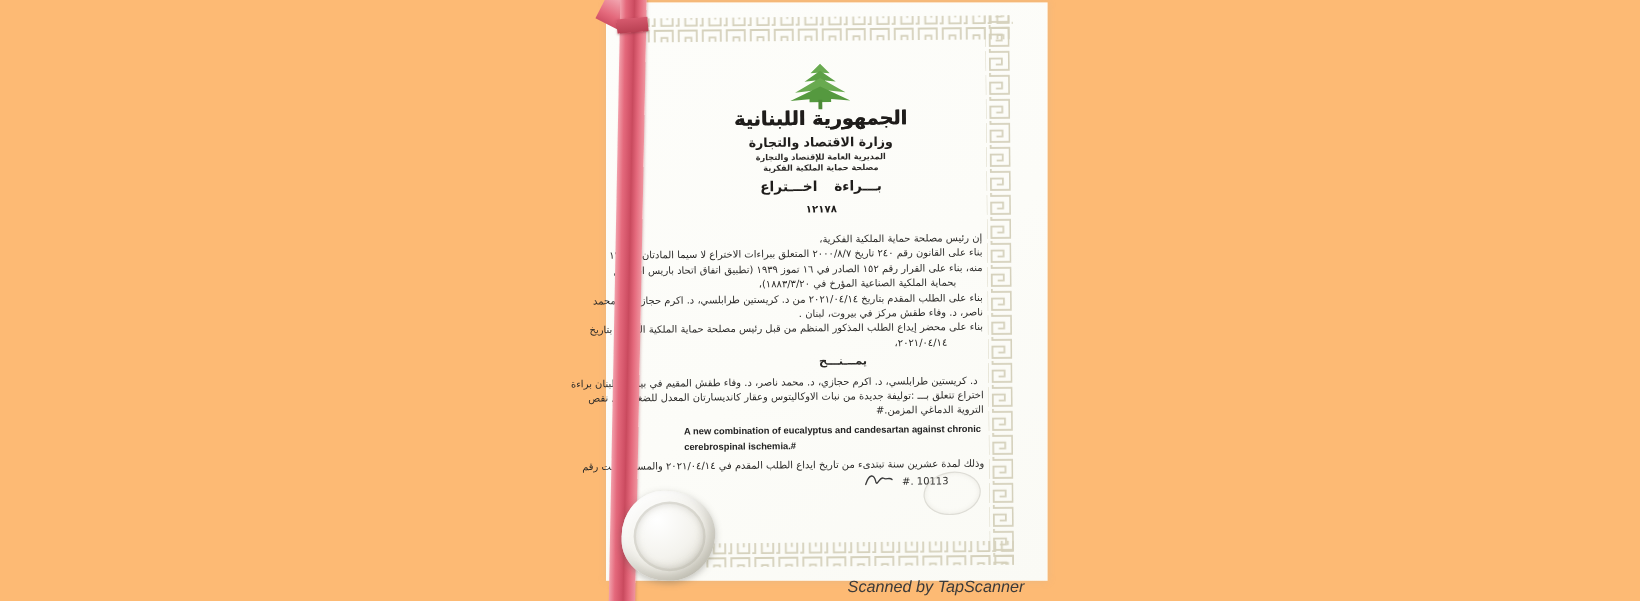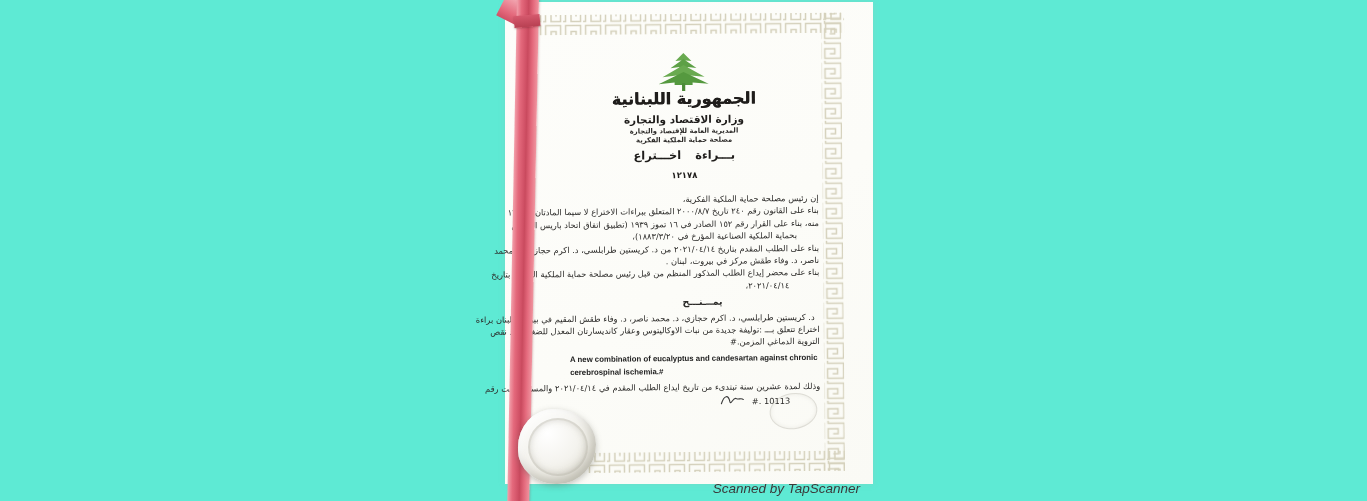--- a/index.html
+++ b/index.html
@@ -1,17 +1,17 @@
 <!DOCTYPE html>
 <html><head>
 <meta charset="utf-8">
 <style>
   html,body{margin:0;padding:0;background:#ffffff;}
   #canvas{
-    position:relative;width:1367px;height:501px;background:#5eead4;overflow:hidden;
+    position:relative;width:1367px;height:501px;background:#fdba74;overflow:hidden;
     font-family:"DejaVu Sans",sans-serif;
   }
   
   #page{
     position:absolute;left:505px;top:2px;width:368px;height:482px;
     background:linear-gradient(145deg,#fdfdfa 0%,#fcfcf8 55%,#fafaf5 100%);
     box-shadow:0 0 6px rgba(180,180,170,.25);
   }
   #page-inner{
     position:absolute;left:0;top:0;width:368px;height:482px;
@@ -79,21 +79,21 @@
     background:radial-gradient(circle at 38% 32%,#ffffff 0%,#f4f3ee 45%,#e4e2d9 72%,#cfcdc2 92%,#c3c1b6 100%);
     box-shadow:0 2px 6px rgba(90,88,80,.35), inset -4px -5px 9px rgba(150,148,136,.45), inset 3px 4px 6px rgba(255,255,255,.9);
   }
   #seal-ring{
     position:absolute;left:10px;top:9px;width:56px;height:54px;border-radius:50%;
     border:2px solid rgba(175,172,160,.4);
     box-shadow:inset 0 0 6px rgba(160,158,146,.35);
   }
   
   #watermark{
-    position:absolute;left:700px;top:481px;width:160px;text-align:right;
+    position:absolute;left:700px;top:481px;width:160px;text-align:center;
     font-family:"Liberation Sans",sans-serif;font-style:italic;
     font-size:13.5px;color:#3a3a3a;
   }
 </style>
 </head>
 <body>
 
 <div id="canvas">
 
   <div id="page">

